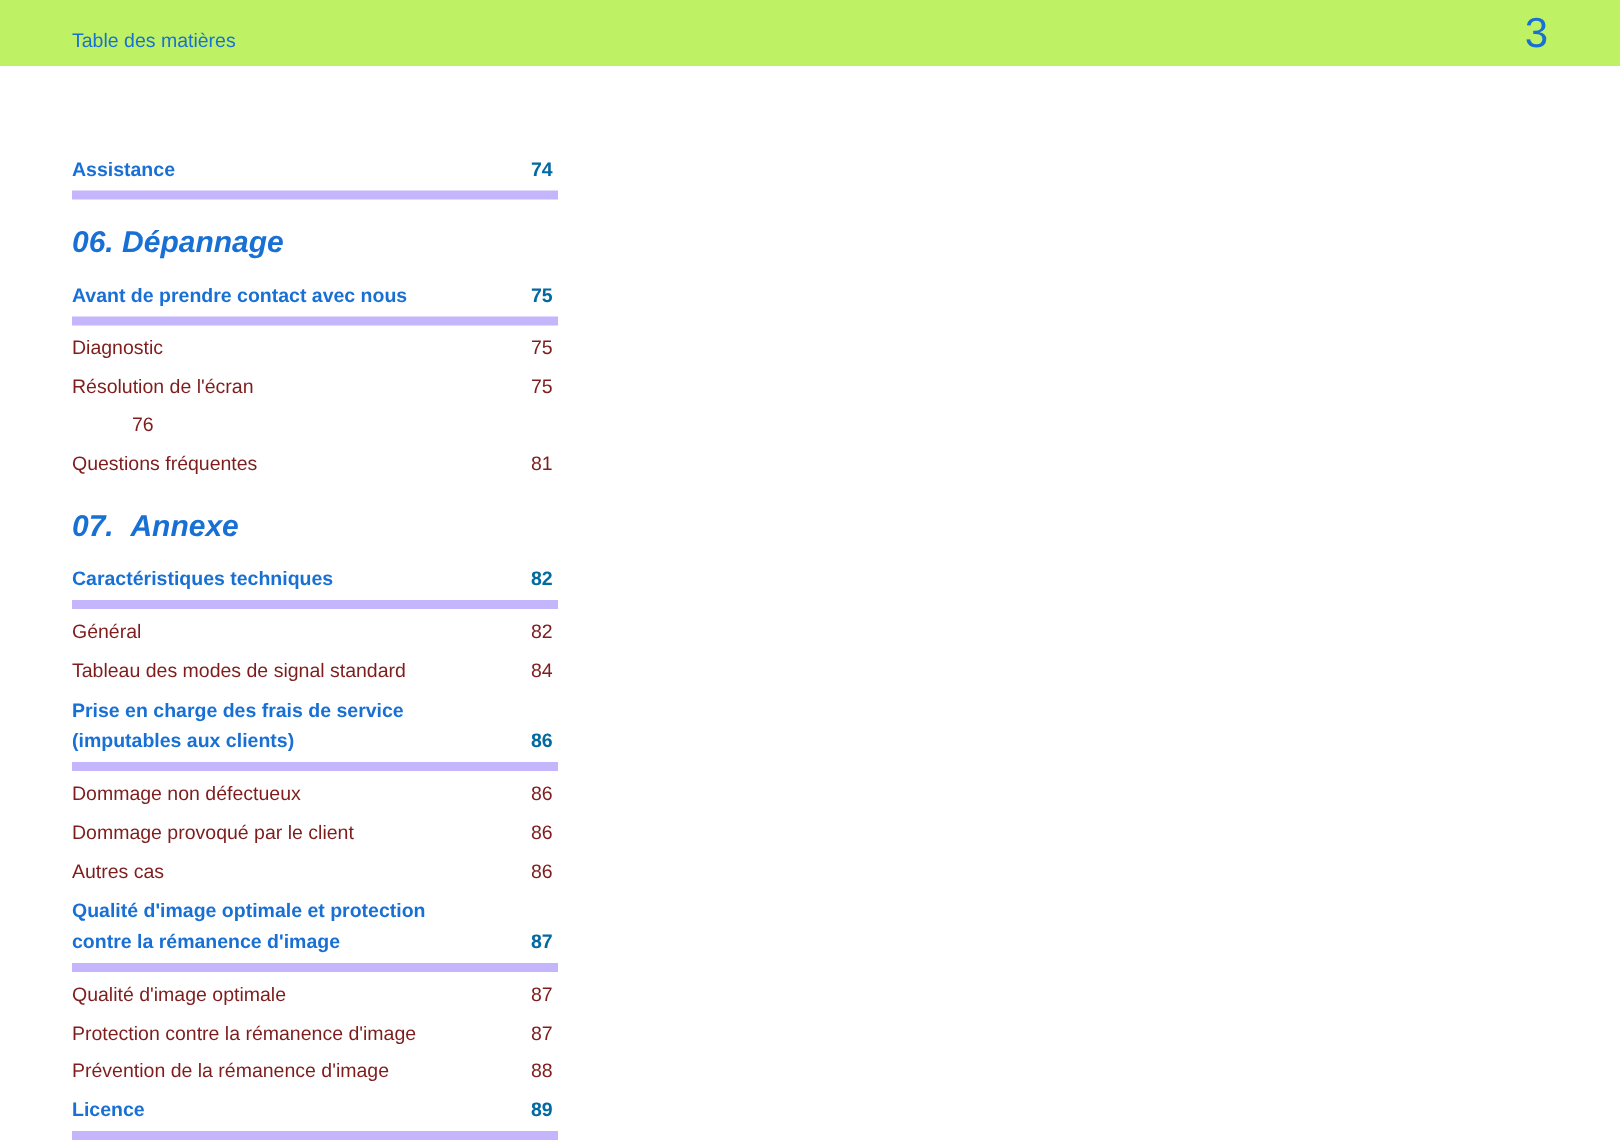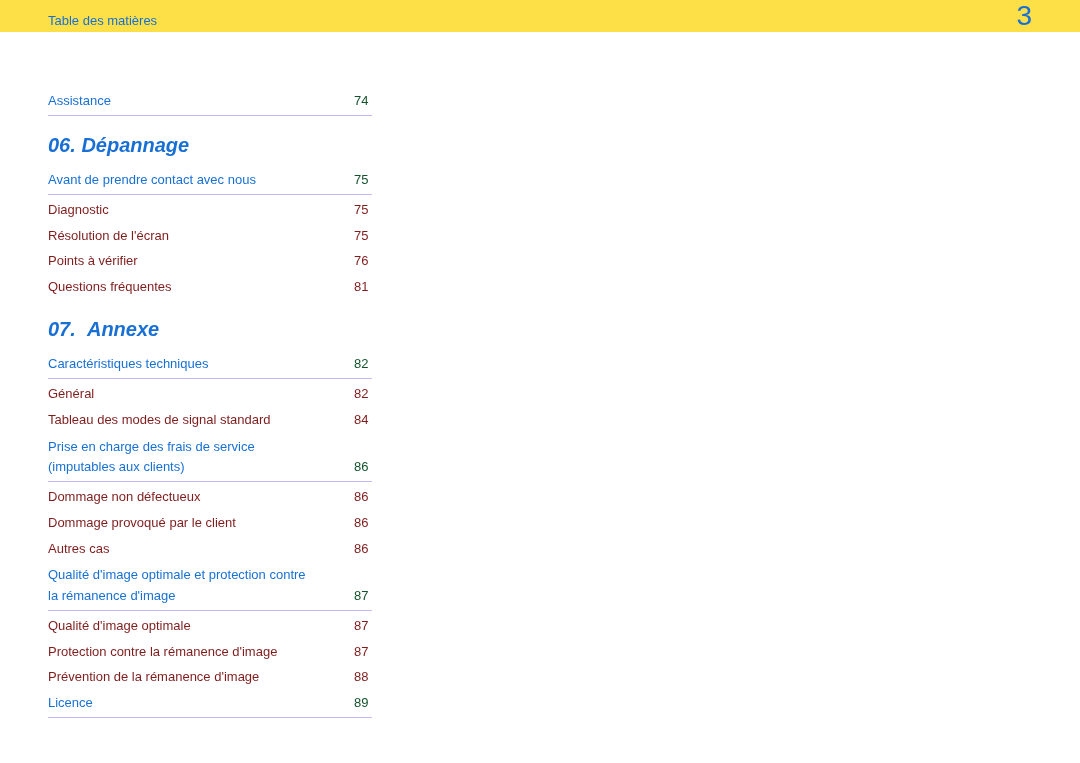--- a/index.html
+++ b/index.html
@@ -5,22 +5,22 @@
   * { margin: 0; padding: 0; box-sizing: border-box; }
   body {
     width: 1080px;
     height: 763px;
     font-family: -apple-system, BlinkMacSystemFont, "Segoe UI", Arial, sans-serif;
     background: #ffffff;
     color: #3a3a3a;
     font-size: 13px;
   }
   .header {
-    background: #fde047;
-    height: 32px;
+    background: #bef264;
+    height: 44px;
     display: flex;
     align-items: center;
     justify-content: space-between;
     padding: 0 48px 0 48px;
   }
   .header-title {
     color: #1970d4;
     font-size: 13px;
     padding-top: 8px;
   }
@@ -42,26 +42,27 @@
   }
   .toc-row {
     display: flex;
     justify-content: space-between;
     align-items: flex-end;
     padding: 4px 0 3px 0;
     line-height: 1.45;
   }
   .link-row {
     color: #1970d4;
-    border-bottom: 1px solid #c4b5fd;
+    border-bottom: 6px solid #c4b5fd;
     padding-bottom: 4px;
     margin-bottom: 2px;
+    font-weight: bold;
   }
   .link-row .label { color: #1970d4; }
-  .link-row .page { color: #14532d; }
+  .link-row .page { color: #0369a1; }
   .plain-row {
     color: #7f1d1d;
   }
   .label { flex: 1; padding-right: 8px; }
   .page { min-width: 18px; text-align: left; margin-left: 40px; }
   .multiline .label { line-height: 1.55; }
 </style>
 </head>
 <body>
 
@@ -88,21 +89,20 @@
   </div>
   <div class="toc-row plain-row">
     <span class="label">Diagnostic</span>
     <span class="page">75</span>
   </div>
   <div class="toc-row plain-row">
     <span class="label">Résolution de l'écran</span>
     <span class="page">75</span>
   </div>
   <div class="toc-row plain-row">
-    <span class="label">Points à vérifier</span>
     <span class="page">76</span>
   </div>
   <div class="toc-row plain-row">
     <span class="label">Questions fréquentes</span>
     <span class="page">81</span>
   </div>
 
   <h2 class="section-heading">
     <span>07.</span>
     &nbsp;<span>Annexe</span>

